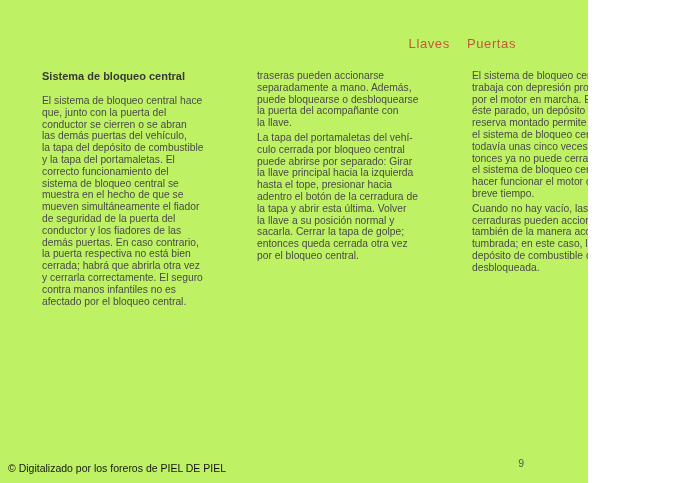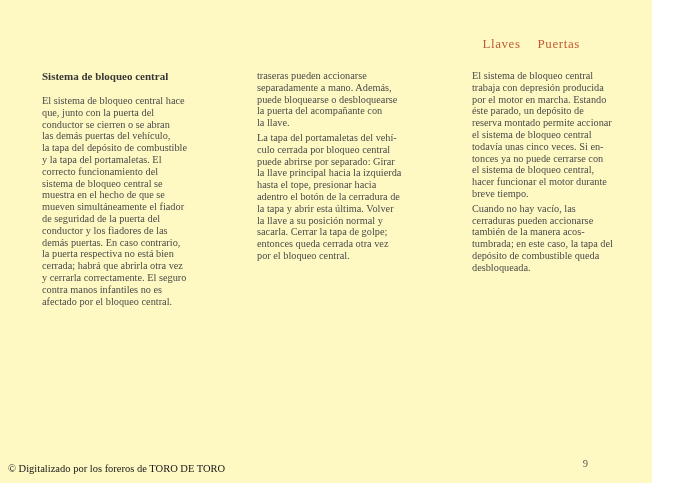--- a/index.html
+++ b/index.html
@@ -2,24 +2,24 @@
 <html><head>
 <meta charset="utf-8">
 <style>
   html, body {
     margin: 0;
     padding: 0;
     background: #ffffff;
   }
   .page {
     position: relative;
-    width: 652px;
+    width: 588px;
     height: 483px;
-    background: #fef9c3;
-    font-family: Liberation Serif, serif;
+    background: #bef264;
+    font-family: Liberation Sans, sans-serif;
     overflow: hidden;
   }
   .chapter-header {
     position: absolute;
     top: 36px;
     right: 72px;
     font-size: 13px;
     font-weight: 500;
     letter-spacing: 0.6px;
     color: #c25a36;
@@ -137,16 +137,16 @@
       <p class="para">Cuando no hay vacío, las
 cerraduras pueden accionarse
 también de la manera acos-
 tumbrada; en este caso, la tapa del
 depósito de combustible queda
 desbloqueada.</p>
     </section>
 
   </main>
 
-  <span class="watermark">© Digitalizado por los foreros de TORO DE TORO</span>
+  <span class="watermark">© Digitalizado por los foreros de PIEL DE PIEL</span>
   <span class="page-number">9</span>
 
 </div>
 
 </body></html>

